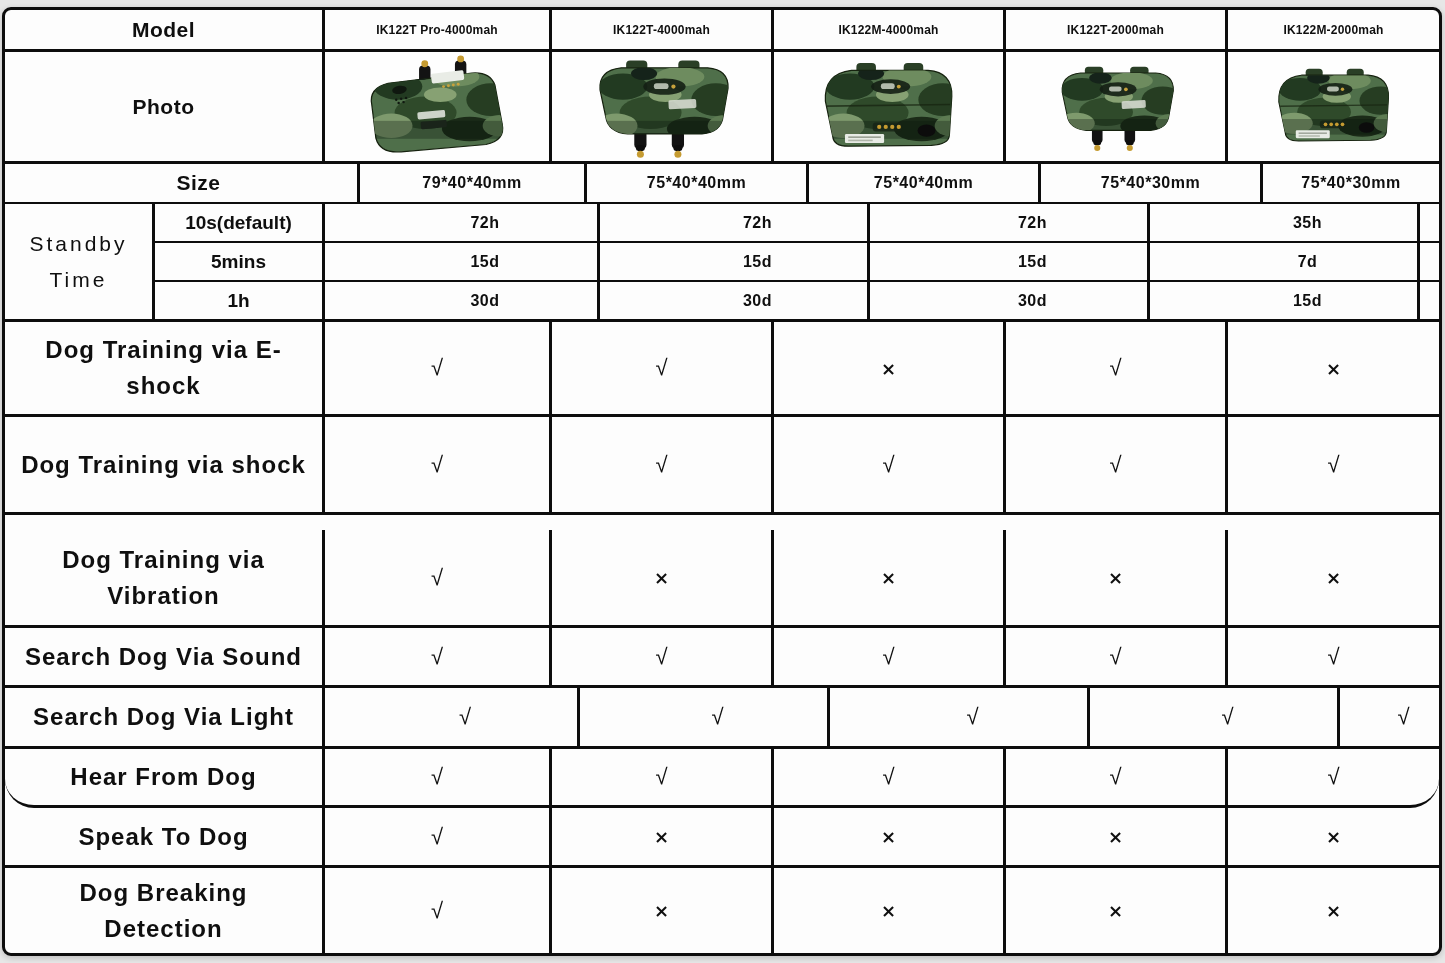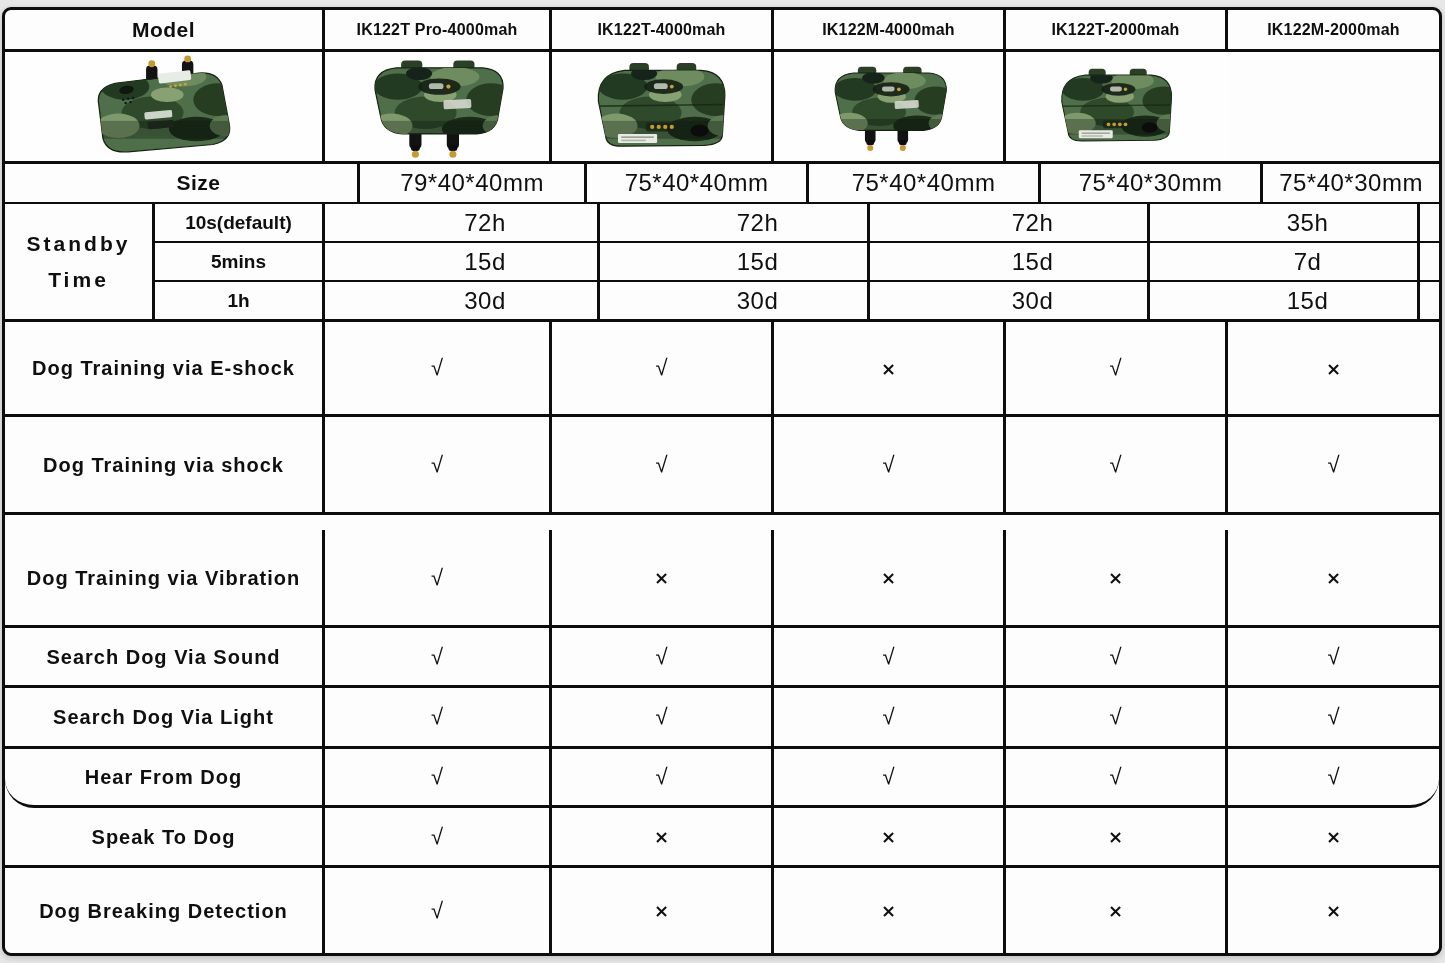--- a/index.html
+++ b/index.html
@@ -33,60 +33,60 @@
     display:flex; align-items:center; justify-content:center;
     text-align:center;
   }
   .tr > div:last-child { border-right:none; }
 
   .r-model  { height:42px; }
   .r-photo  { height:112px; }
   .r-size   { height:40px; border-bottom-width:2px;padding-left:35px; }
   .r-weight { height:37px; }
   .f1 { height:95px; } .f2 { height:98px; } .f3 { height:98px;margin-top:15px; }
-  .f4 { height:60px; } .f5 { height:61px; } .f6 { height:59px;border-radius:29px; }
+  .f4 { height:60px; } .f5 { height:61px;gap:28px; } .f6 { height:59px;border-radius:29px; }
   .f7 { height:60px; }
   .f8 { height:62px; border-bottom:none; flex:1; }
 
   
   .standby {
     display:grid;
     grid-template-columns:150px 1fr;
     height:118px;
     border-bottom:3px solid var(--bc);
   }
   .standby .side {
     border-right:3px solid var(--bc);
     display:flex; align-items:center; justify-content:center;
     text-align:center;
-    font-weight:700; font-size:21px; letter-spacing:3px; line-height:1.7;
+    font-weight:400; font-size:21px; letter-spacing:3px; line-height:1.7;
     padding:0 10px;
   }
   .sb-rows { display:flex; flex-direction:column; }
   .sbr {
     flex:1;
     display:grid;
     grid-template-columns:170px 227px 222px 232px 222px 1fr;
     border-bottom:2px solid var(--bc);
     gap:48px;
   }
   .sbr:last-child { border-bottom:none; }
   .sbr > div {
     border-right:3px solid var(--bc);
     display:flex; align-items:center; justify-content:center;
     text-align:center;
   }
   .sbr > div:last-child { border-right:none; }
 
   
   .lbl  { font-weight:700; font-size:21px; letter-spacing:.5px; }
-  .hdr  { font-weight:700; font-size:16px; letter-spacing:.2px; padding:8px 4px; }
-  .v    { font-weight:400; font-size:24px; letter-spacing:.5px; }
+  .hdr  { font-weight:700; font-size:12px; letter-spacing:.2px; padding:8px 4px; }
+  .v    { font-weight:700; font-size:16px; letter-spacing:.5px; }
   .sub  { font-weight:700; font-size:19px; }
-  .feat { font-weight:700; font-size:20px; line-height:1.5; letter-spacing:1px; padding:0 16px; }
+  .feat { font-weight:700; font-size:24px; line-height:1.5; letter-spacing:1px; padding:0 16px; }
   .mark.check { font-size:22px; font-weight:400; }
   .mark.cross { font-size:18px; font-weight:800; font-family:"DejaVu Sans","Liberation Sans",sans-serif; }
 
   
   .photo { background:#fefefe; padding:1px; }
   .photo svg { display:block; }
   .dev-lg svg { width:208px; height:106px; }
   .dev-sm svg { width:176px; height:92px; }
 </style>
 </head>
@@ -97,20 +97,21 @@
   <div class="tr r-model">
     <div class="lbl">Model</div>
     <div class="hdr">IK122T Pro-4000mah</div>
     <div class="hdr">IK122T-4000mah</div>
     <div class="hdr">IK122M-4000mah</div>
     <div class="hdr">IK122T-2000mah</div>
     <div class="hdr">IK122M-2000mah</div>
   </div>
 
   <div class="tr r-photo">
+    <div class="lbl">Photo</div>
     <div class="photo dev-lg">
         <svg viewBox="0 0 220 130" xmlns="http://www.w3.org/2000/svg" role="img">
           <rect x="88" y="14" width="14" height="28" rx="5" fill="#131313"></rect>
           <rect x="85" y="34" width="20" height="10" rx="4" fill="#0e0e0e"></rect>
           <circle cx="95" cy="12" r="4.2" fill="#c59b31"></circle>
           <rect x="132" y="8" width="14" height="28" rx="5" fill="#131313"></rect>
           <rect x="129" y="28" width="20" height="10" rx="4" fill="#0e0e0e"></rect>
           <circle cx="139" cy="6" r="4.2" fill="#c59b31"></circle>
           <defs>
             <clipPath id="cp0">

